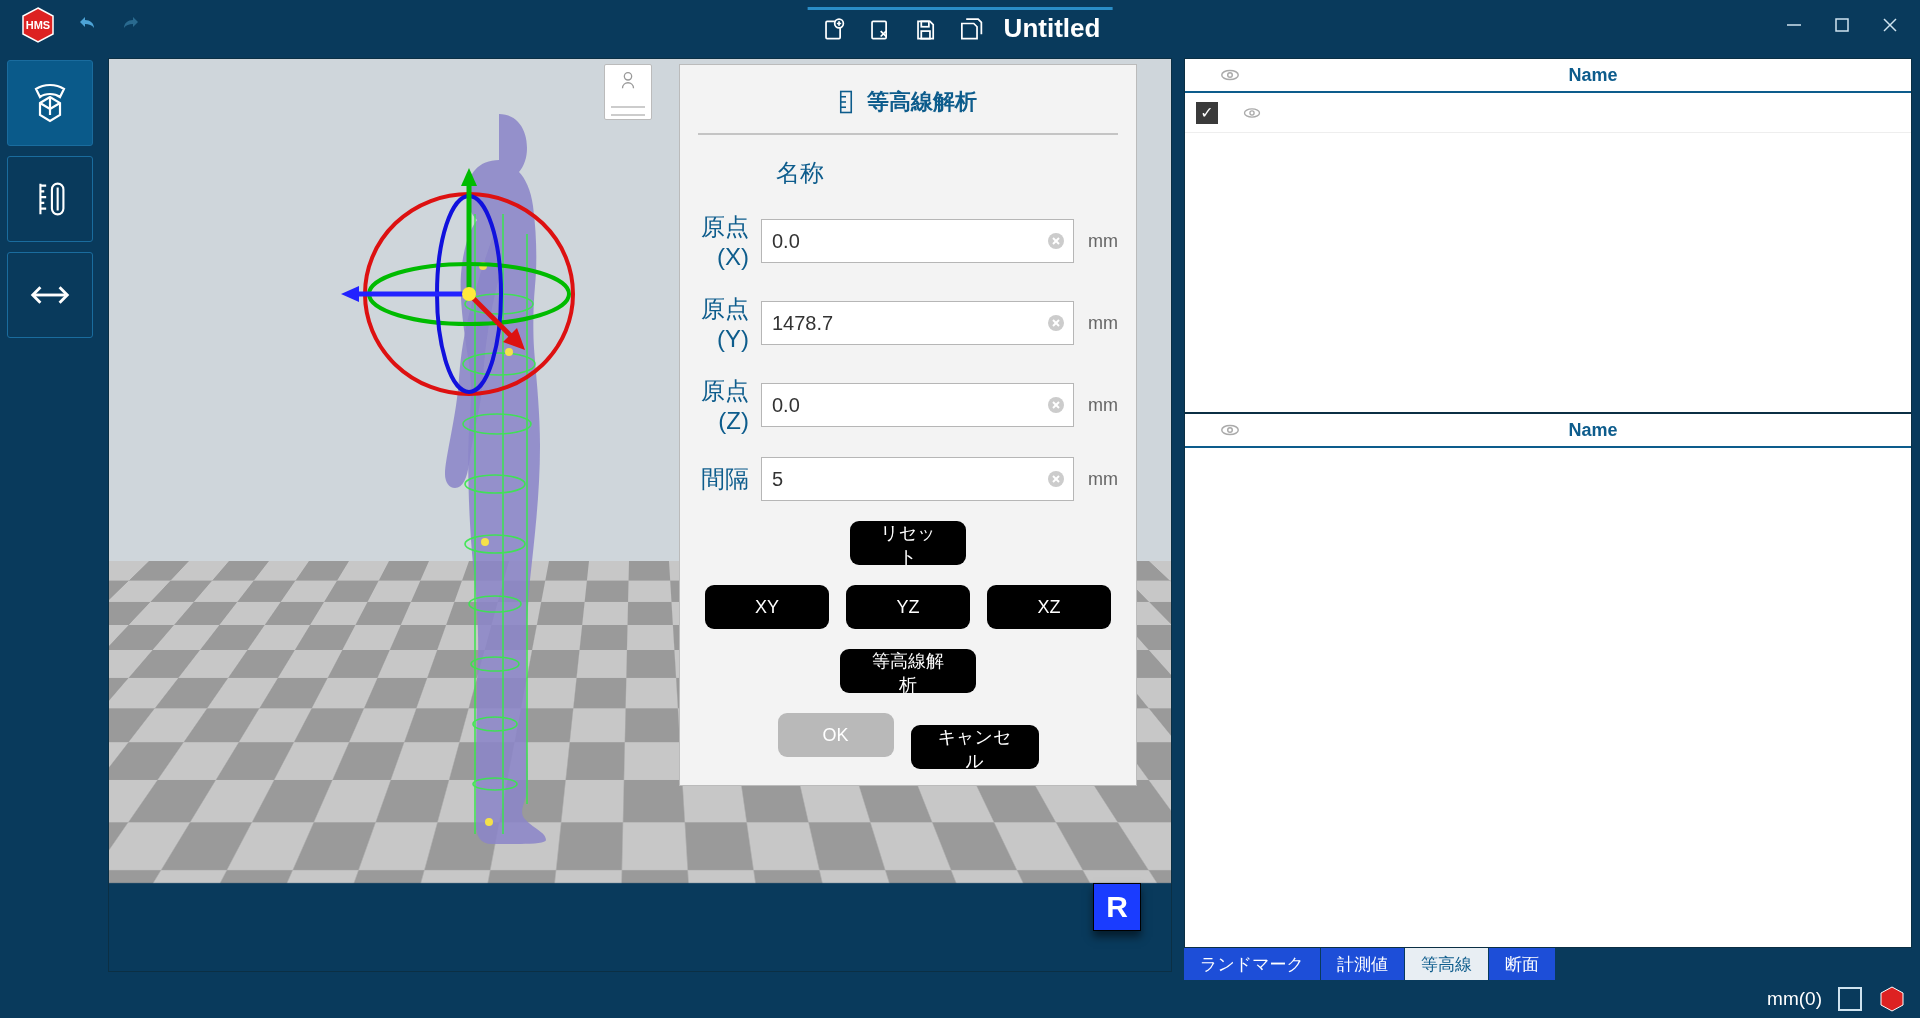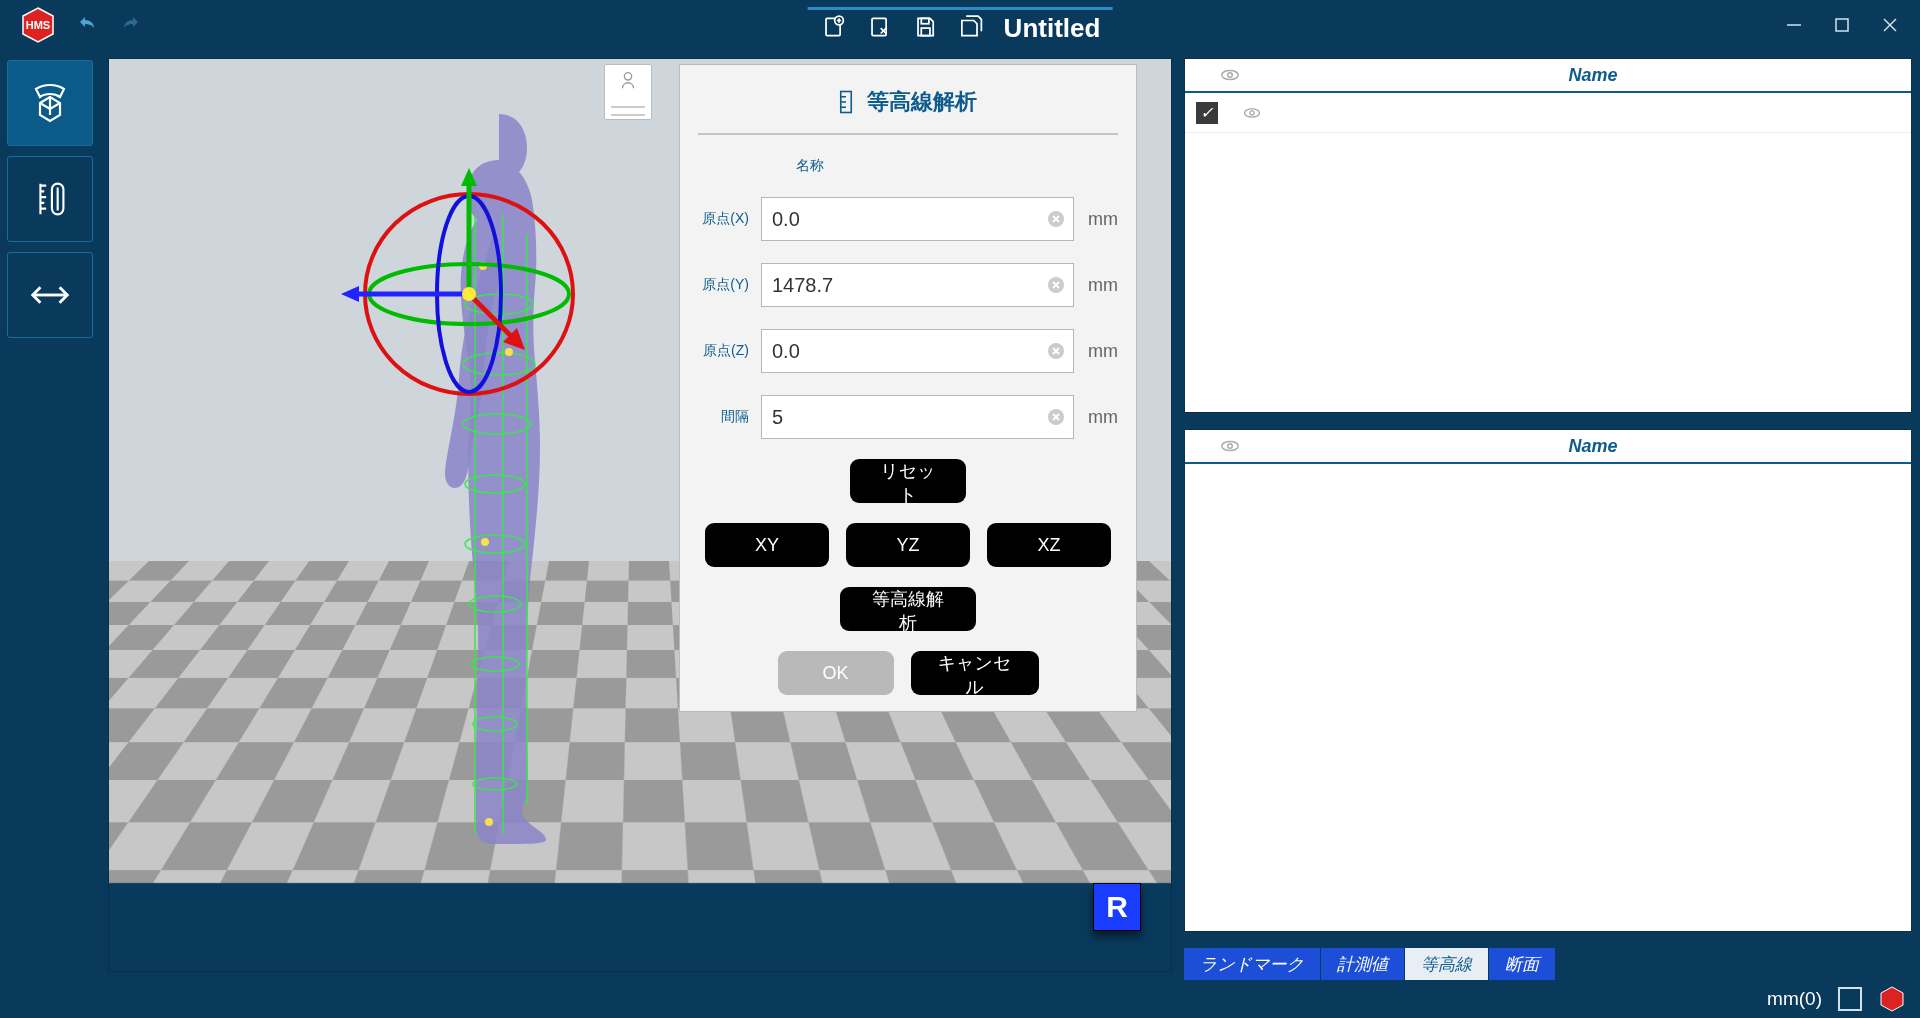--- a/index.html
+++ b/index.html
@@ -3,21 +3,21 @@
 <meta charset="utf-8">
 <style>
 * { margin:0; padding:0; box-sizing:border-box; font-family:'Segoe UI','Yu Gothic UI',sans-serif; }
 body { background:#093a5c; width:1920px; height:1018px; overflow:hidden; color:#fff; }
 
 
 .titlebar { height:50px; background:#093a5c; display:flex; align-items:center; position:relative; }
 .tb-left { display:flex; align-items:center; gap:18px; padding-left:18px; }
 .logo { width:40px; height:40px; display:flex; align-items:center; justify-content:center; }
 .tb-icon { width:24px; height:24px; display:flex; align-items:center; justify-content:center; color:#4da3d6; }
-.tb-center { position:absolute; left:50%; transform:translateX(-50%); display:flex; align-items:flex-start; gap:18px; border-top:3px solid #2a8dc7; padding-top:3px; padding-left:12px; padding-right:12px; }
+.tb-center { position:absolute; left:50%; transform:translateX(-50%); display:flex; align-items:flex-end; gap:18px; border-top:3px solid #2a8dc7; padding-top:3px; padding-left:12px; padding-right:12px; }
 .title { font-size:26px; font-weight:600; color:#fff; }
 .fileicon { width:28px; height:28px; display:flex; align-items:center; justify-content:center; }
 .wincontrols { position:absolute; right:8px; top:0; height:50px; display:flex; align-items:center; gap:28px; padding-right:12px; }
 .wc { width:20px; height:20px; display:flex; align-items:center; justify-content:center; color:#cfe3ef; }
 
 
 .workspace { position:absolute; top:50px; left:0; right:0; bottom:38px; display:flex; }
 
 
 .toolrail { width:100px; background:#093a5c; padding-top:10px; display:flex; flex-direction:column; gap:10px; align-items:center; }
@@ -39,36 +39,36 @@
 
 
 .gizmo { position:absolute; left:230px; top:105px; width:260px; height:260px; }
 
 
 .dialog { position:absolute; left:570px; top:5px; width:458px; background:#f3f3f3; border:1px solid #bbb; padding:14px 18px 16px 18px; }
 .dlg-head { display:flex; align-items:center; justify-content:center; gap:14px; border-bottom:2px solid #c4c4c4; padding:8px 0 16px 0; }
 .dlg-head .ruler{ color:#0d5c8c; }
 .dlg-title { font-size:22px; color:#0d5c8c; font-weight:600; }
 .form-row { display:flex; align-items:center; margin-top:22px; gap:10px; }
-.form-label { width:128px; text-align:right; color:#0d5c8c; font-size:14px; padding-right:2px; }
+.form-label { width:128px; text-align:right; color:#0d5c8c; font-size:24px; padding-right:2px; }
 .form-input { flex:1; height:44px; border:1px solid #b6b6b6; background:#fff; padding:0 36px 0 10px; font-size:20px; color:#333; position:relative; }
 .input-wrap{ position:relative; flex:1; }
 .clear-x { position:absolute; right:8px; top:50%; transform:translateY(-50%); width:20px; height:20px; color:#999; }
 .unit { width:44px; color:#666; font-size:18px; text-align:left; padding-left:4px;}
 .btn { height:44px; background:#000; color:#fff; border:none; border-radius:9px; font-size:18px; padding:0 24px; cursor:pointer; }
 .btn-row { display:flex; justify-content:center; gap:17px; margin-top:20px; }
 .btn-row.single{gap:0;}
 .btn.wide{ width:124px; }
 .btn.reset{ width:116px; }
 .btn.analysis{ width:136px; }
 .btn.ok { background:#b9b9b9; color:#fff; width:116px; }
-.btn.cancel{ width:128px; }
-
-
-.rightpane { width:740px; display:flex; flex-direction:column; gap:16px; padding:8px 8px 0 4px;font-style:italic; }
+.btn.cancel{ width:128px;margin-top:12px; }
+
+
+.rightpane { width:740px; display:flex; flex-direction:column; gap:0; padding:8px 8px 0 4px; }
 .panel { background:#fff; border:1px solid #0b2f44; flex:1; display:flex; flex-direction:column; overflow:hidden; }
 .panel-head { display:flex; align-items:center; height:34px; border-bottom:2px solid #0d5c8c; }
 .ph-eye { width:90px; display:flex; justify-content:center; color:#888; }
 .ph-name { flex:1; text-align:center; color:#0d5c8c; font-weight:600; font-size:18px; }
 .panel-row { display:flex; align-items:center; height:40px; border-bottom:1px solid #eee; }
 .pr-chk { width:44px; display:flex; justify-content:center; }
 .chk { width:22px; height:22px; background:#3a3a3a; display:flex; align-items:center; justify-content:center; color:#fff; font-size:16px;}
 .pr-eye { width:46px; display:flex; justify-content:center; color:#888; }
 .pr-name { flex:1; color:#222; font-size:18px; padding-left:8px;}
 .tabs { display:flex; height:32px; }

